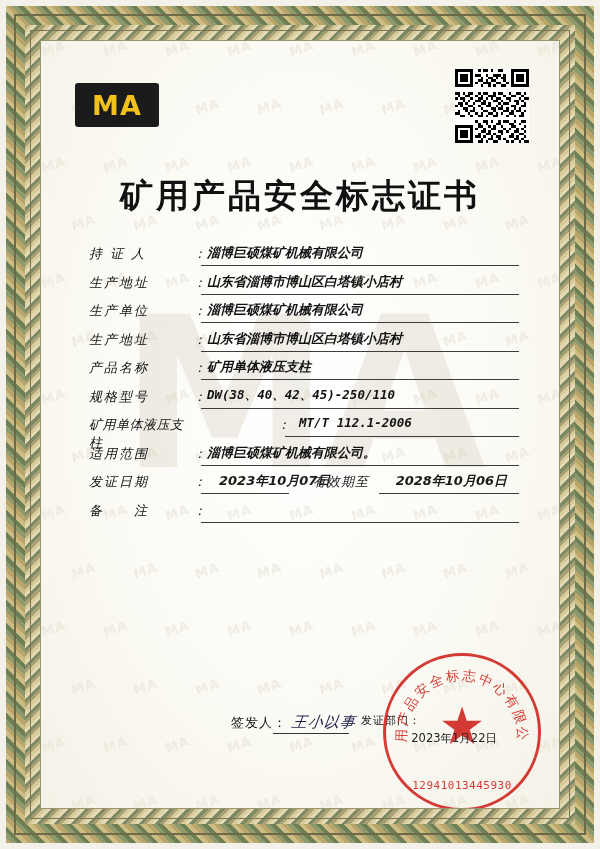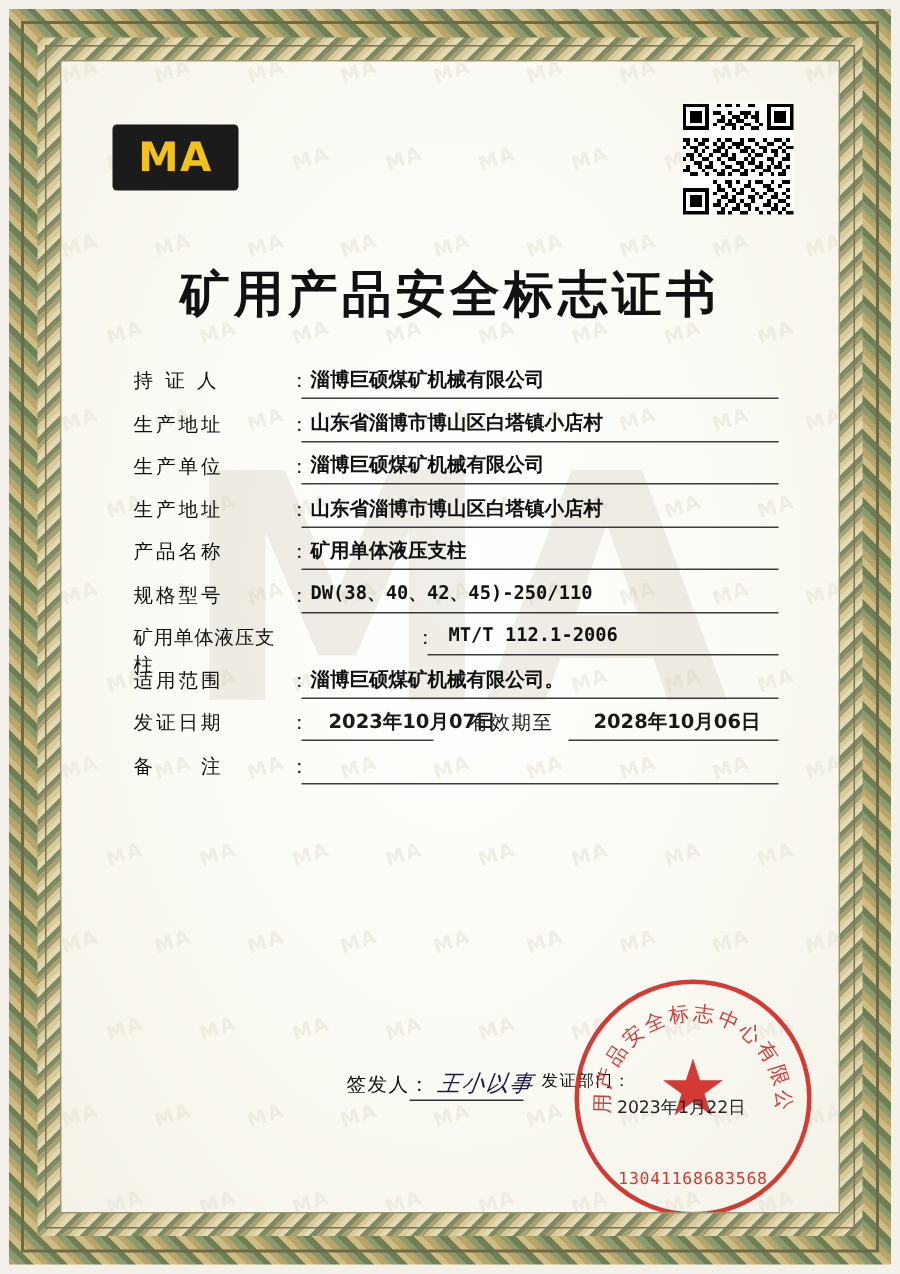--- a/index.html
+++ b/index.html
@@ -119,20 +119,21 @@
   }
 
   .fields{
     position:absolute;left:48px;top:200px;right:40px;
   }
   .row{
     position:relative;
     height:28.5px;
     font-size:13px;
     color:#1a1a1a;
+    font-style:italic;
   }
   .label{
     position:absolute;left:0;top:4px;
     width:104px;
     font-size:13px;
     letter-spacing:2px;
     color:#111;
   }
   .label.tight{letter-spacing:0.5px;}
   .colon{position:absolute;left:104px;top:4px;}
@@ -634,19 +635,19 @@
       <div class="seal">
         <svg class="arc" viewBox="0 0 152 152">
           <defs>
             <path id="arcpath" d="M 20 80 A 56 56 0 1 1 132 80" fill="none"></path>
           </defs>
           <text font-size="13.5" fill="#d0211c" font-family="DejaVu Sans, sans-serif" letter-spacing="2.2">
             <textPath href="#arcpath" startOffset="50%" text-anchor="middle">矿用产品安全标志中心有限公司</textPath>
           </text>
         </svg>
         <div class="star">★</div>
-        <div class="code">13041168683568</div>
+        <div class="code">12941013445930</div>
       </div>
       <div class="seal-date">2023年1月22日</div>
 
     </div>
   </div>
 </div>
 
 </body></html>

